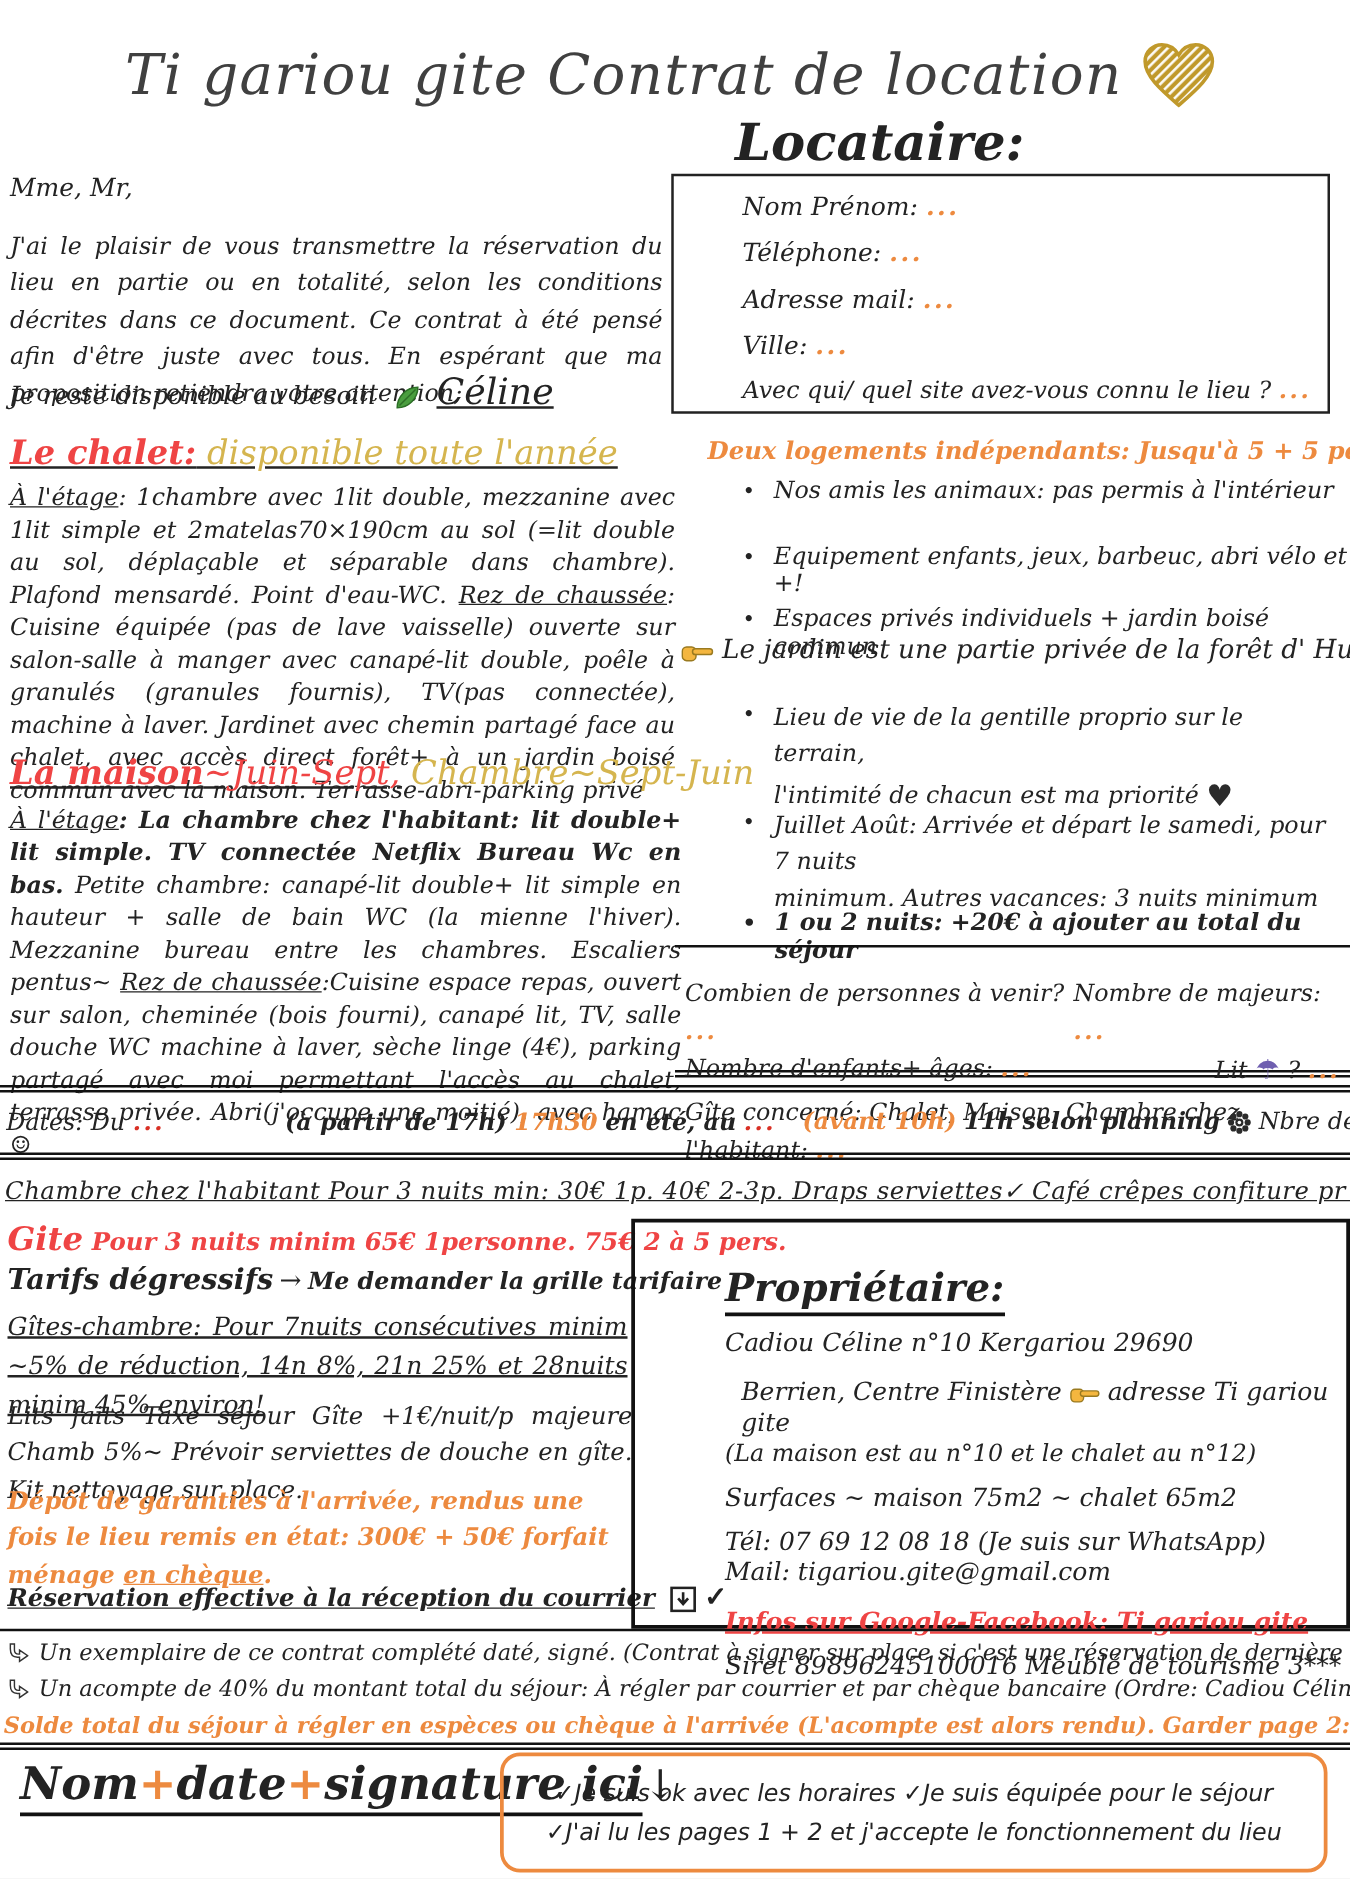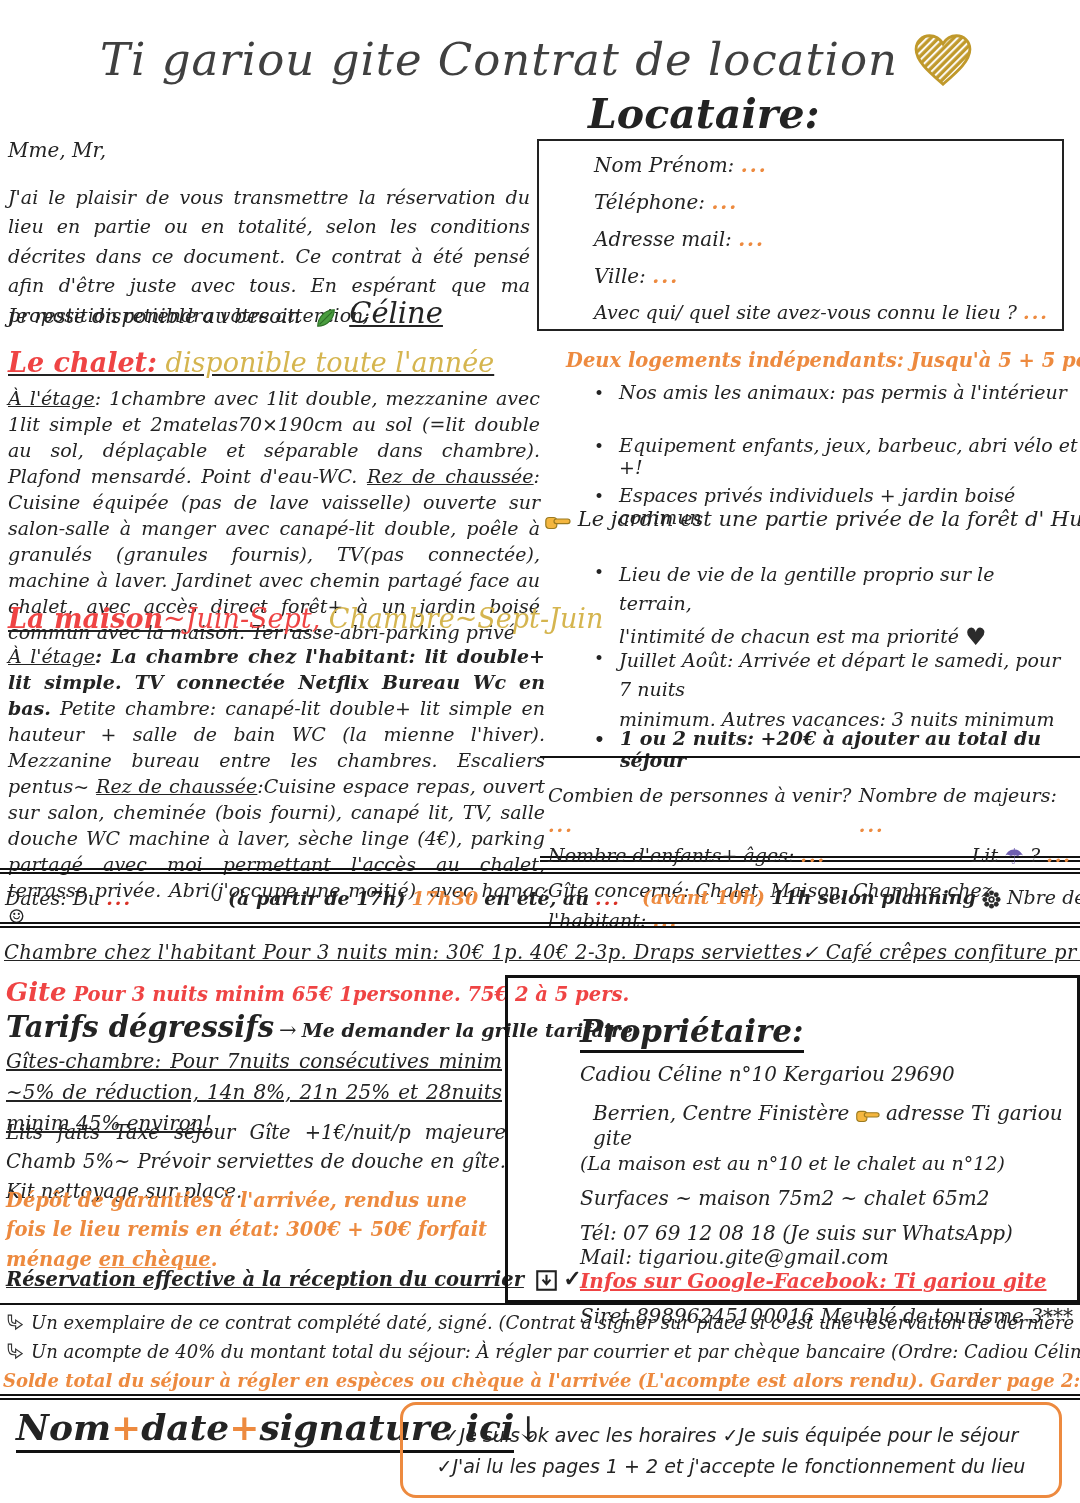--- a/index.html
+++ b/index.html
@@ -211,21 +211,21 @@
       
     </span>
   </div>
 
   <div class="s u nw" style="left:4px;top:941px;font-size:19.5px;letter-spacing:0.4px;">Chambre chez l'habitant Pour 3 nuits min: 30€ 1p. 40€ 2-3p. Draps serviettes✓ Café crêpes confiture pr démarrer✓</div>
 
   <div class="s nw" style="left:6px;top:977px;">
     <span class="b gold" style="font-size:26px;">Gite</span><span class="b gold" style="font-size:19.5px;"> Pour 3 nuits minim 65€ 1personne. 75€ 2 à 5 pers.</span>
   </div>
   <div class="s nw" style="left:6px;top:1010px;">
-    <span class="b" style="font-size:29px;">Tarifs dégressifs</span>
+    <span class="b" style="font-size:23px;">Tarifs dégressifs</span>
     <span style="font-size:21px;font-style:normal;">→</span>
     <span class="b" style="font-size:19px;">Me demander la grille tarifaire</span>
   </div>
   <div class="s u just" style="left:6px;top:1046px;width:496px;font-size:20px;line-height:1.55;">Gîtes-chambre: Pour 7nuits consécutives minim ~5% de réduction, 14n 8%, 21n 25% et 28nuits minim 45% environ!</div>
   <div class="s just" style="left:6px;top:1118px;width:500px;font-size:19.5px;line-height:1.5;">Lits faits Taxe séjour Gîte +1€/nuit/p majeure Chamb 5%~ Prévoir serviettes de douche en gîte. Kit nettoyage sur place.</div>
   <div class="s b orange" style="left:6px;top:1186px;width:498px;font-size:19.5px;line-height:1.5;">
     <span>Dépôt de garanties à l'arrivée, rendus une fois le lieu remis en état: 300€ + 50€ forfait ménage </span><span class="u">en chèque</span><span>.</span>
   </div>
   <div class="s nw" style="left:6px;top:1265px;font-size:19.5px;">
     <span class="b u">Réservation effective à la réception du courrier</span>
@@ -248,21 +248,21 @@
           <rect x="0.8" y="3.5" width="11" height="11" rx="3.5" fill="#F4B63F" stroke="#9a7a20" stroke-width="1.2"></rect>
           <rect x="9" y="5" width="16" height="4.6" rx="2.3" fill="#F4B63F" stroke="#9a7a20" stroke-width="1.2"></rect>
         </svg>
       </span>
       <span>adresse Ti gariou gite</span>
     </div>
     <div class="prop-line" style="margin-top:2px;font-size:19px;">(La maison est au n°10 et le chalet au n°12)</div>
     <div class="prop-line" style="margin-top:12px;">Surfaces ~ maison 75m2 ~ chalet 65m2</div>
     <div class="prop-line" style="margin-top:11px;">Tél: 07 69 12 08 18 (Je suis sur WhatsApp)</div>
     <div class="prop-line" style="margin-top:0;">Mail: tigariou.gite@gmail.com</div>
-    <div class="prop-line b u gold" style="margin-top:0;">Infos sur Google-Facebook: Ti gariou gite</div>
+    <div class="prop-line b u gold" style="margin-top:16px;">Infos sur Google-Facebook: Ti gariou gite</div>
     <div class="prop-line" style="margin-top:11px;">Siret 89896245100016 Meublé de tourisme 3***</div>
   </div>
 
   <div class="s hr" style="left:0;top:1303px;width:1080px;"></div>
 
   <div class="s note" style="left:5px;top:1312px;">
     <span class="icon">
       <svg width="18" height="17" viewBox="0 0 22 20">
         <path d="M4 1 L8 1 L8 7 Q8 11 12 11 L13 11 L13 7 L21 12.5 L13 18 L13 14 L11 14 Q4 14 4 6 Z" fill="#ffffff" stroke="#333" stroke-width="1.4"></path>
       </svg>

